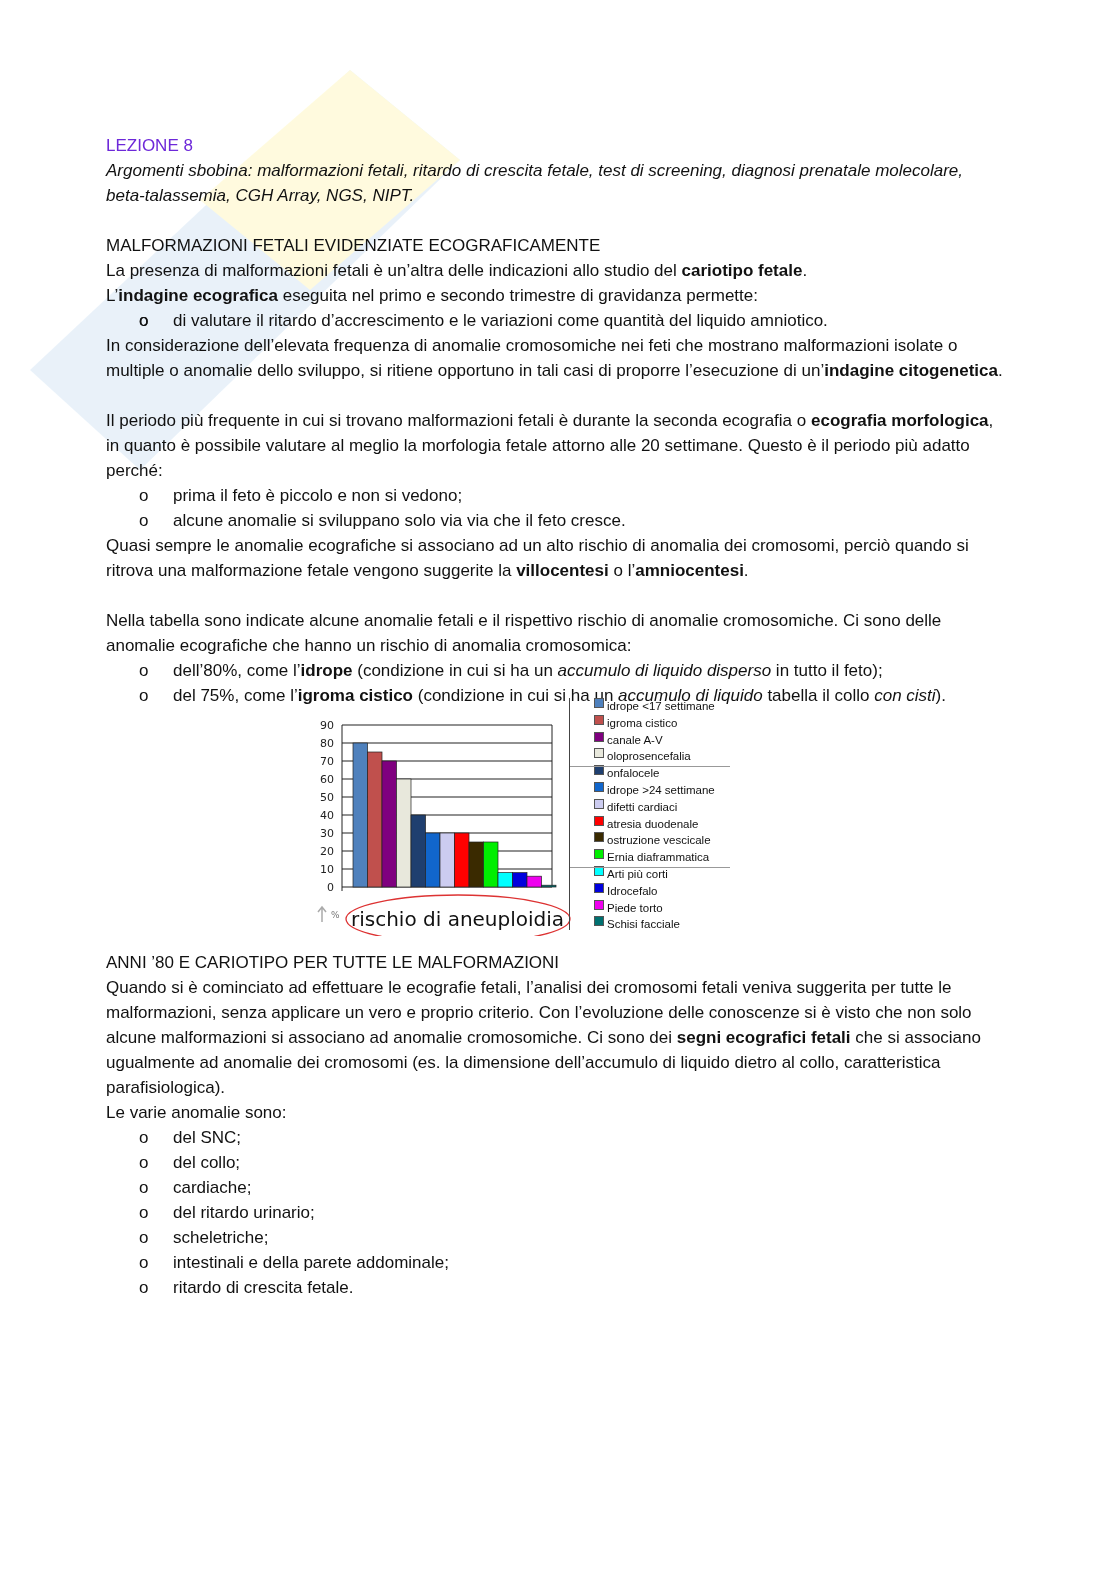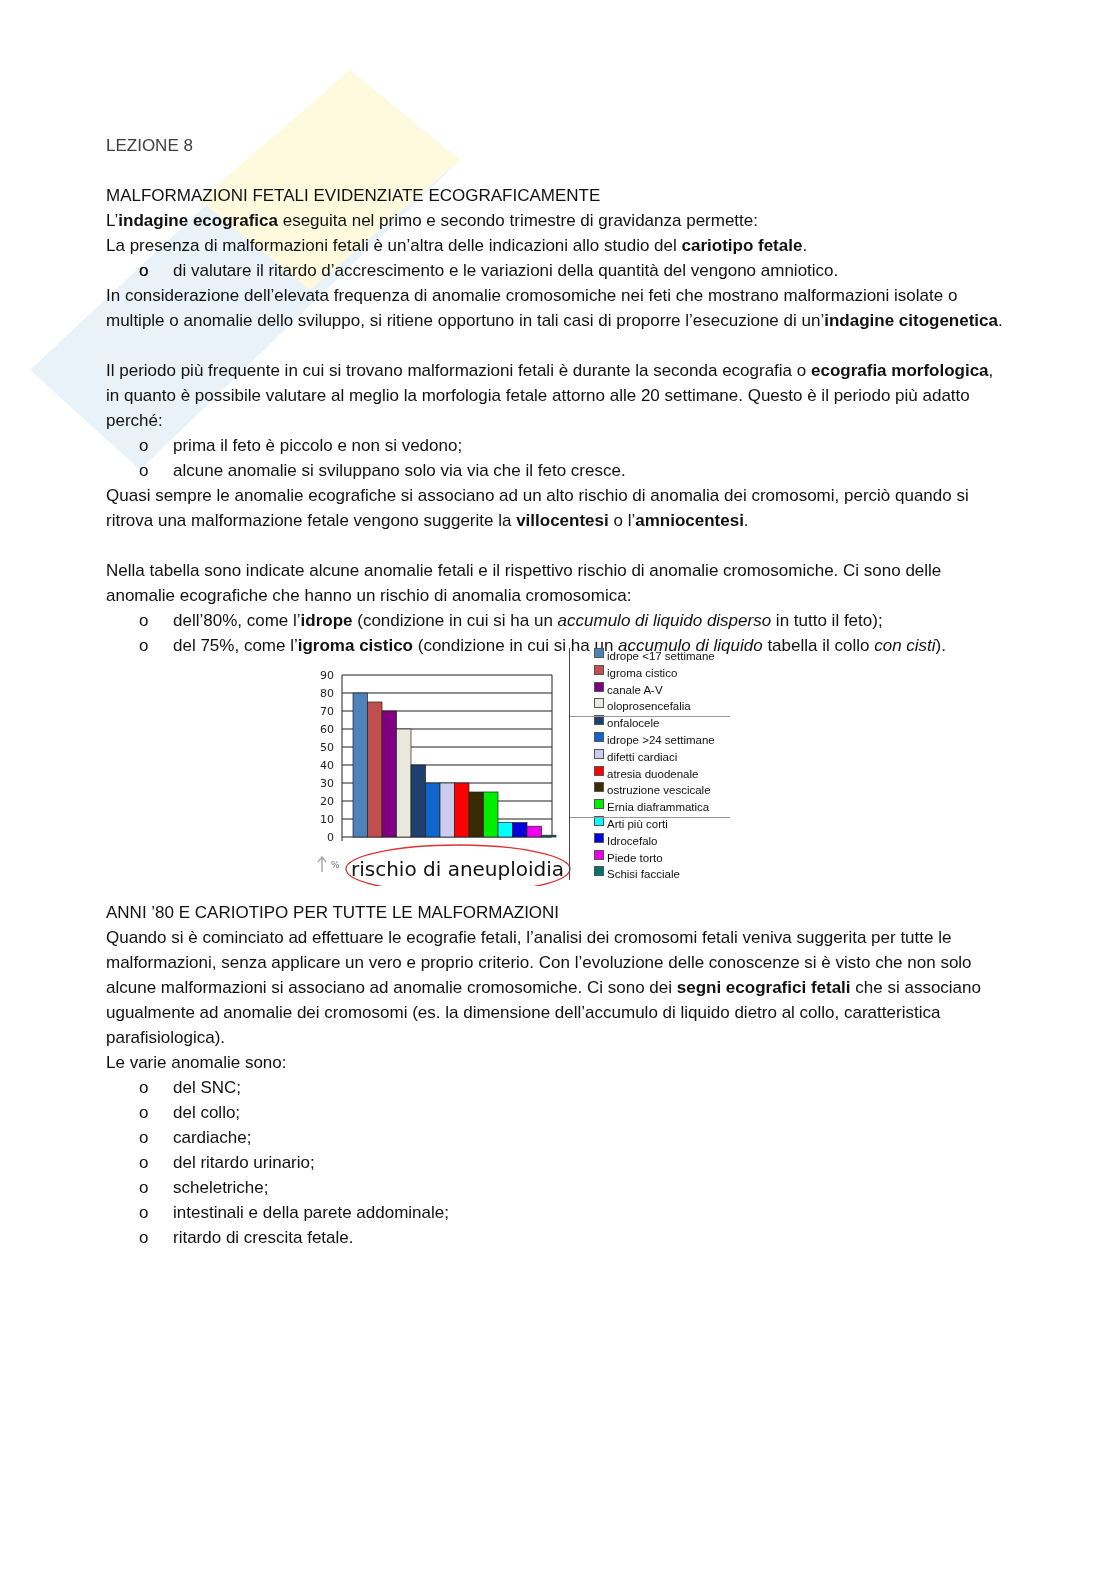--- a/index.html
+++ b/index.html
@@ -1,20 +1,20 @@
 <!DOCTYPE html>
 <html><head>
 <meta charset="utf-8">
 <style>
   html, body { margin: 0; padding: 0; background: #ffffff; }
   body { width: 1116px; height: 1579px; position: relative; overflow: hidden;
          font-family: "Liberation Sans", "DejaVu Sans", sans-serif; color: #111; }
   .watermark { position: absolute; left: 20px; top: 40px; width: 460px; height: 440px; pointer-events: none; opacity: 0.45; }
   .page { position: absolute; left: 106px; top: 133px; width: 900px; font-size: 17px; line-height: 25px; }
-  .lesson { color: #404040; font-size: 17px; }
+  .lesson { color: #6d28d9; font-size: 17px; }
   .subtitle { font-style: italic; }
   .h { font-weight: normal; margin-top: 25px; }
   p { margin: 0; }
   .gap { height: 25px; }
   ul.bullets { list-style: none; margin: 0; padding: 0; }
   ul.bullets li { position: relative; padding-left: 67px; }
   ul.bullets li .dot { position: absolute; left: 33px; top: 0; }
   b { font-weight: bold; }
   .chartwrap { position: relative; height: 232px; margin-top: 0; }
   .chart { position: absolute; left: 200px; top: -12px; }
@@ -27,27 +27,28 @@
 </head>
 <body>
 
 <svg class="watermark" viewBox="0 0 460 440">
   <polygon points="10,330 330,30 440,120 120,430" fill="#cfe2f3"></polygon>
   <polygon points="180,160 330,30 440,120 290,250" fill="#fff6b8"></polygon>
 </svg>
 
 <div class="page">
   <p class="lesson">LEZIONE 8</p>
+  <p class="subtitle">Argomenti sbobina: malformazioni fetali, ritardo di crescita fetale, test di screening, diagnosi prenatale molecolare, beta-talassemia, CGH Array, NGS, NIPT.</p>
 
   <p class="h">MALFORMAZIONI FETALI EVIDENZIATE ECOGRAFICAMENTE</p>
+  <p><span>La presenza di malformazioni fetali è un’altra delle indicazioni allo studio del </span><b>cariotipo fetale</b><span>.</span></p>
   <p><span>L’</span><b>indagine ecografica</b><span> eseguita nel primo e secondo trimestre di gravidanza permette:</span></p>
-  <p><span>La presenza di malformazioni fetali è un’altra delle indicazioni allo studio del </span><b>cariotipo fetale</b><span>.</span></p>
   <ul class="bullets">
     <li><span class="dot">o</span></li>
-    <li><span class="dot">o</span><span>di valutare il ritardo d’accrescimento e le variazioni della quantità del vengono amniotico.</span></li>
+    <li><span class="dot">o</span><span>di valutare il ritardo d’accrescimento e le variazioni come quantità del liquido amniotico.</span></li>
   </ul>
   <p><span>In considerazione dell’elevata frequenza di anomalie cromosomiche nei feti che mostrano malformazioni isolate o multiple o anomalie dello sviluppo, si ritiene opportuno in tali casi di proporre l’esecuzione di un’</span><b>indagine citogenetica</b><span>.</span></p>
   <div class="gap"></div>
   <p><span>Il periodo più frequente in cui si trovano malformazioni fetali è durante la seconda ecografia o </span><b>ecografia morfologica</b><span>, in quanto è possibile valutare al meglio la morfologia fetale attorno alle 20 settimane. Questo è il periodo più adatto perché:</span></p>
   <ul class="bullets">
     <li><span class="dot">o</span><span>prima il feto è piccolo e non si vedono;</span></li>
     <li><span class="dot">o</span><span>alcune anomalie si sviluppano solo via via che il feto cresce.</span></li>
   </ul>
   <p><span>Quasi sempre le anomalie ecografiche si associano ad un alto rischio di anomalia dei cromosomi, perciò quando si ritrova una malformazione fetale vengono suggerite la </span><b>villocentesi</b><span> o l’</span><b>amniocentesi</b><span>.</span></p>
   <div class="gap"></div>

